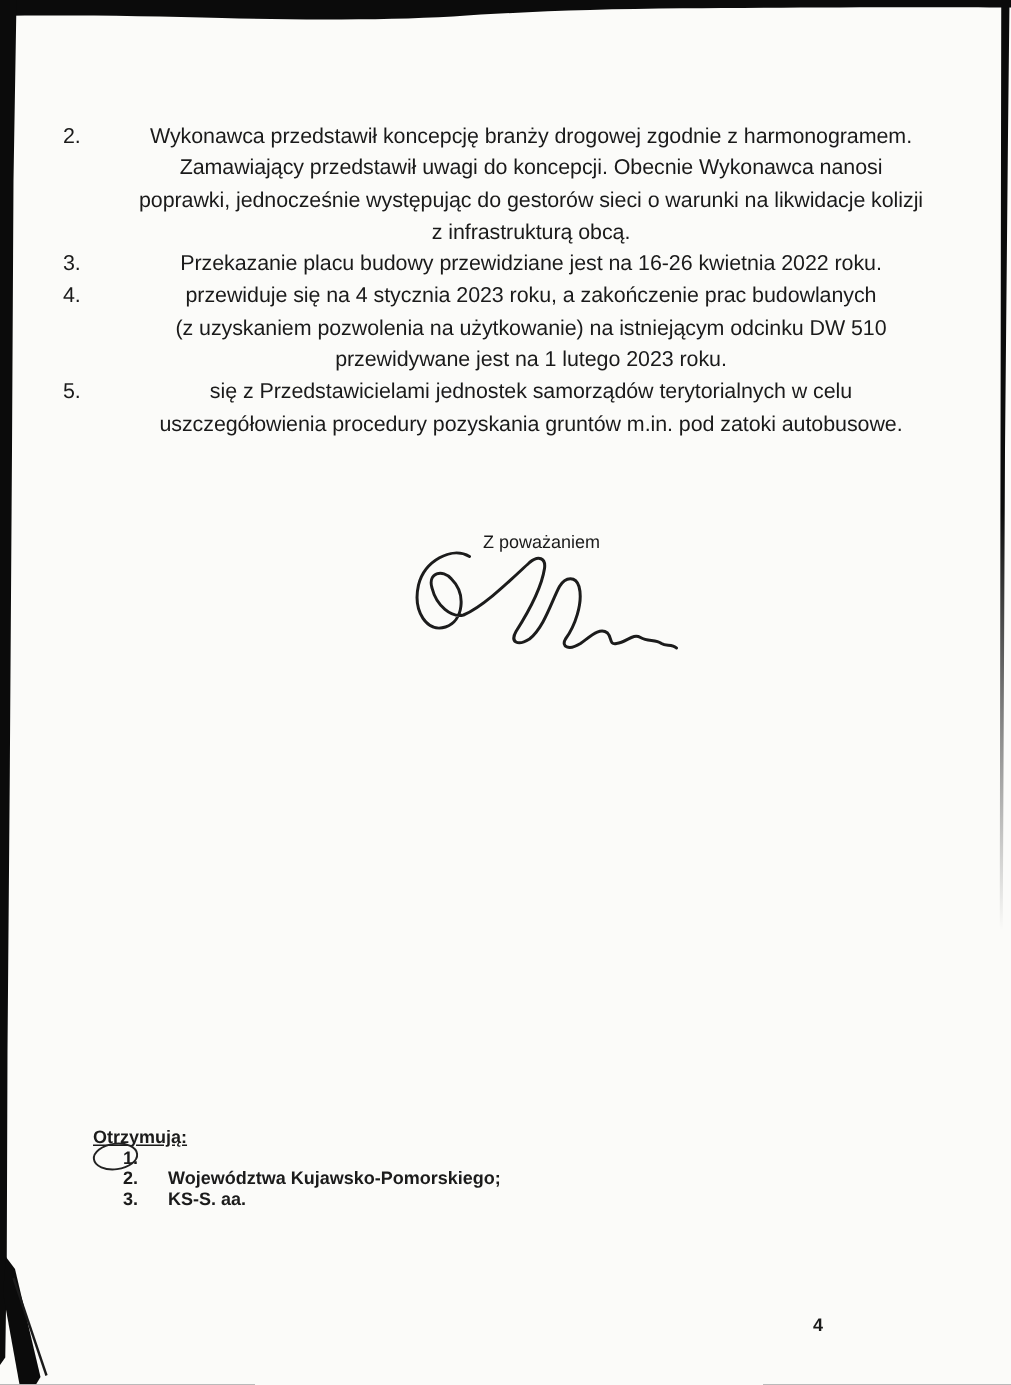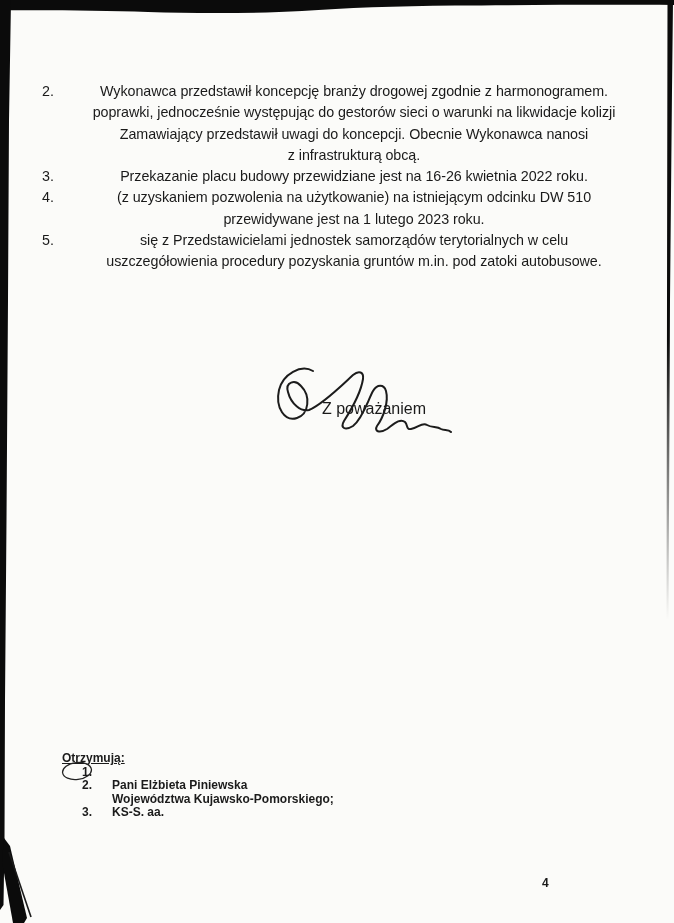--- a/index.html
+++ b/index.html
@@ -20,21 +20,21 @@
     letter-spacing:-0.05px;
   }
   .doc-item { display:flex; }
   .doc-item .num { flex:none; width:24px; }
   .doc-item .itext { flex:1; }
   .line { display:block; white-space:nowrap;text-align:center; }
 
   
   .closing {
     position:absolute; left:322px; top:354px;
-    font-size:16px; font-weight:500; white-space:nowrap;margin-top:46px;
+    font-size:12px; font-weight:500; white-space:nowrap;
   }
   .sig { position:absolute; left:263px; top:360px; }
 
   
   .footer {
     position:absolute; left:62px; top:752px;
     font-size:12px; font-weight:bold; line-height:13.2px;
     color:#1b1b1b;
   }
   .f-head { text-decoration:underline; display:inline-block; margin-bottom:1px; }
@@ -59,36 +59,37 @@
 <body>
 
 <div class="page">
 
   <div class="doc-list">
 
     <div class="doc-item">
       <span class="num">2.</span>
       <span class="itext">
         <span class="line">Wykonawca przedstawił koncepcję branży drogowej zgodnie z harmonogramem.</span>
+        <span class="line">Zamawiający przedstawił uwagi do koncepcji. Obecnie Wykonawca nanosi</span>
         <span class="line">poprawki, jednocześnie występując do gestorów sieci o warunki na likwidacje kolizji</span>
-        <span class="line">Zamawiający przedstawił uwagi do koncepcji. Obecnie Wykonawca nanosi</span>
         <span class="line">z infrastrukturą obcą.</span>
       </span>
     </div>
 
     <div class="doc-item">
       <span class="num">3.</span>
       <span class="itext">
         <span class="line">Przekazanie placu budowy przewidziane jest na 16-26 kwietnia 2022 roku.</span>
       </span>
     </div>
 
     <div class="doc-item">
       <span class="num">4.</span>
       <span class="itext">
+        <span class="line">przewiduje się na 4 stycznia 2023 roku, a zakończenie prac budowlanych</span>
         <span class="line">(z uzyskaniem pozwolenia na użytkowanie) na istniejącym odcinku DW 510</span>
         <span class="line">przewidywane jest na 1 lutego 2023 roku.</span>
       </span>
     </div>
 
     <div class="doc-item">
       <span class="num">5.</span>
       <span class="itext">
         <span class="line">się z Przedstawicielami jednostek samorządów terytorialnych w celu</span>
         <span class="line">uszczegółowienia procedury pozyskania gruntów m.in. pod zatoki autobusowe.</span>
@@ -124,21 +125,20 @@
   <div class="footer">
     <span class="f-head">Otrzymują:</span>
 
     <div class="f-row">
       <span class="f-num">1.</span>
     </div>
 
     <div class="f-row">
       <span class="f-num">2.</span>
       <span class="f-lines">
-        <span class="f-line">Pani Elżbieta Piniewska</span>
         <span class="f-line">Województwa Kujawsko-Pomorskiego;</span>
       </span>
     </div>
 
     <div class="f-row">
       <span class="f-num">3.</span>
       <span class="f-lines">
         <span class="f-line">KS-S. aa.</span>
       </span>
     </div>

